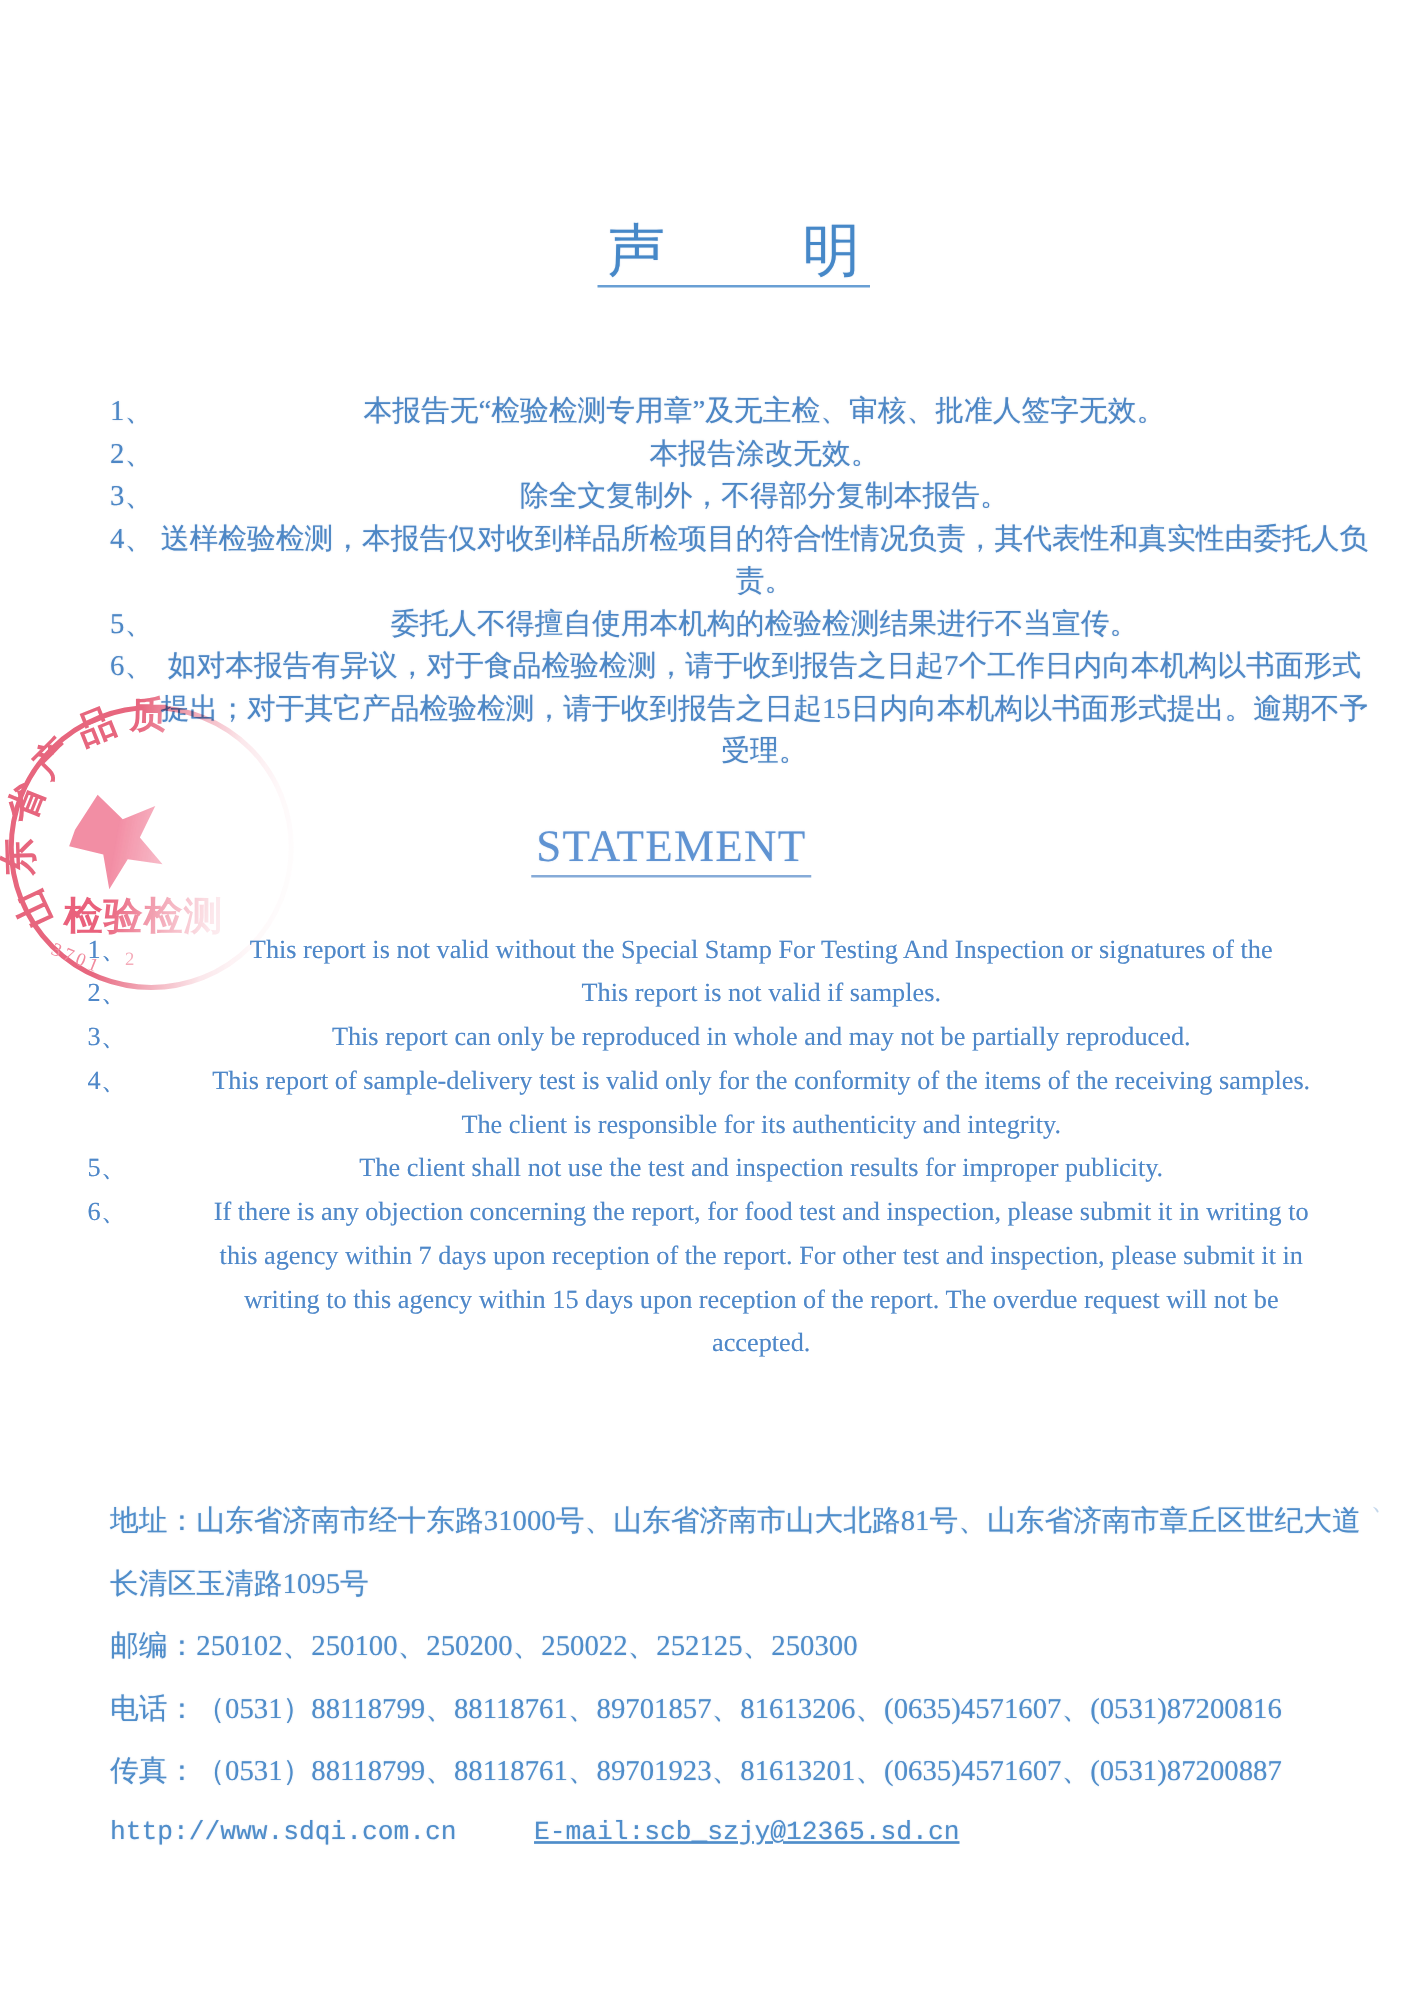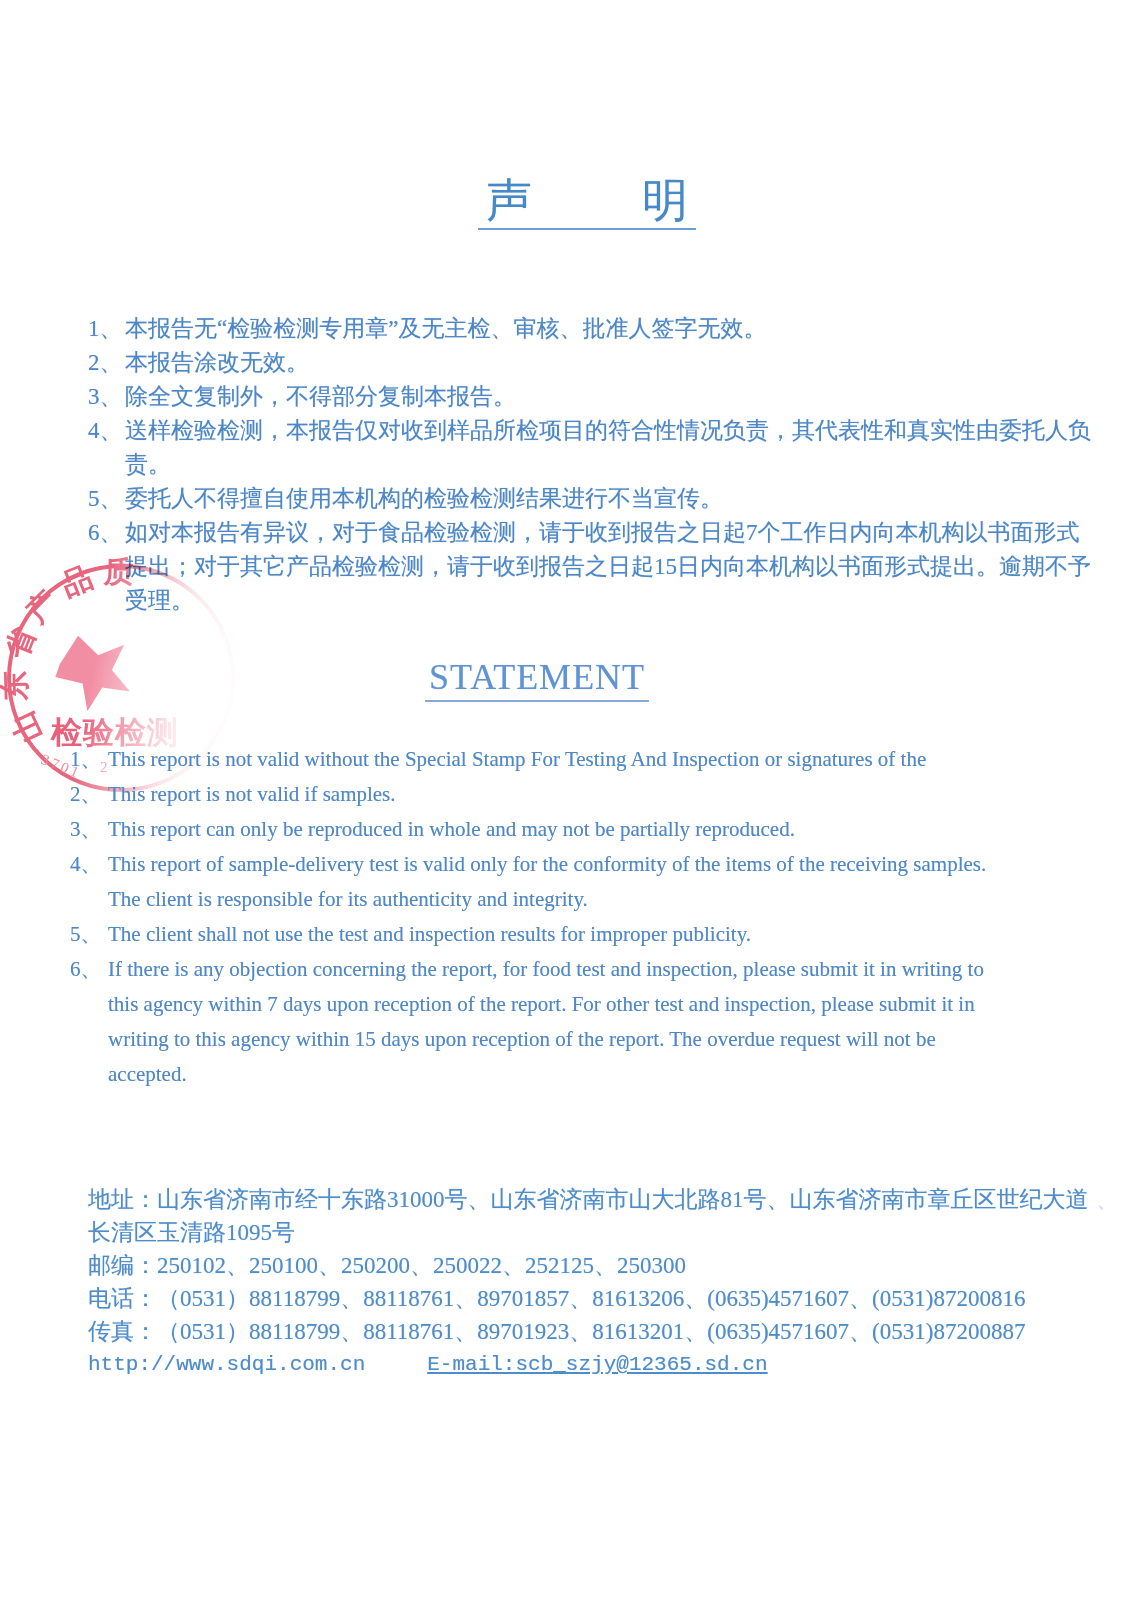--- a/index.html
+++ b/index.html
@@ -27,21 +27,21 @@
     text-shadow:0 0 1px rgba(80,130,195,.5);
   }
   .en-list{
     position:absolute;left:70px;top:742px;width:1040px;
     font-size:21px;line-height:35px;color:#4f88c9;
     text-shadow:0 0 .5px rgba(80,135,200,.5);
   }
   .item{position:relative;padding-left:37px;}
   .en-list .item{padding-left:38px;}
   .item .num{position:absolute;left:0;top:0;}
-  .ln{white-space:nowrap;}
+  .ln{white-space:nowrap;text-align:center;}
 
   
   .en-title{
     position:absolute;left:425px;top:657px;
     font-size:36px;line-height:40px;letter-spacing:1px;
     color:#5f93d2;border-bottom:2px solid #86abd8;
     padding:0 4px 3px 4px;
     text-shadow:0 0 1px rgba(110,155,215,.5);
   }
 
@@ -60,21 +60,21 @@
     font-family:"Liberation Serif","DejaVu Serif",serif;}
   .stamp-serial{font-size:15px;fill:#ef7c92;letter-spacing:3px;
     font-family:"Liberation Serif","DejaVu Serif",serif;}
 
   
   .footer{
     position:absolute;left:88px;top:1183px;width:1020px;
     font-size:23px;line-height:33px;color:#4f8dca;
     text-shadow:0 0 1px rgba(85,140,200,.5);
   }
-  .f-ln{white-space:nowrap;}
+  .f-ln{white-space:nowrap;margin-top:17px;}
   .web-line{
     font-family:"Liberation Mono","DejaVu Sans Mono",monospace;
     font-size:21px;display:flex;
   }
   .web-line .email{margin-left:62px;text-decoration:underline;}
 
   .speck{
     position:absolute;left:1096px;top:1184px;
     font-size:23px;color:#5a8fc8;opacity:.35;
   }

